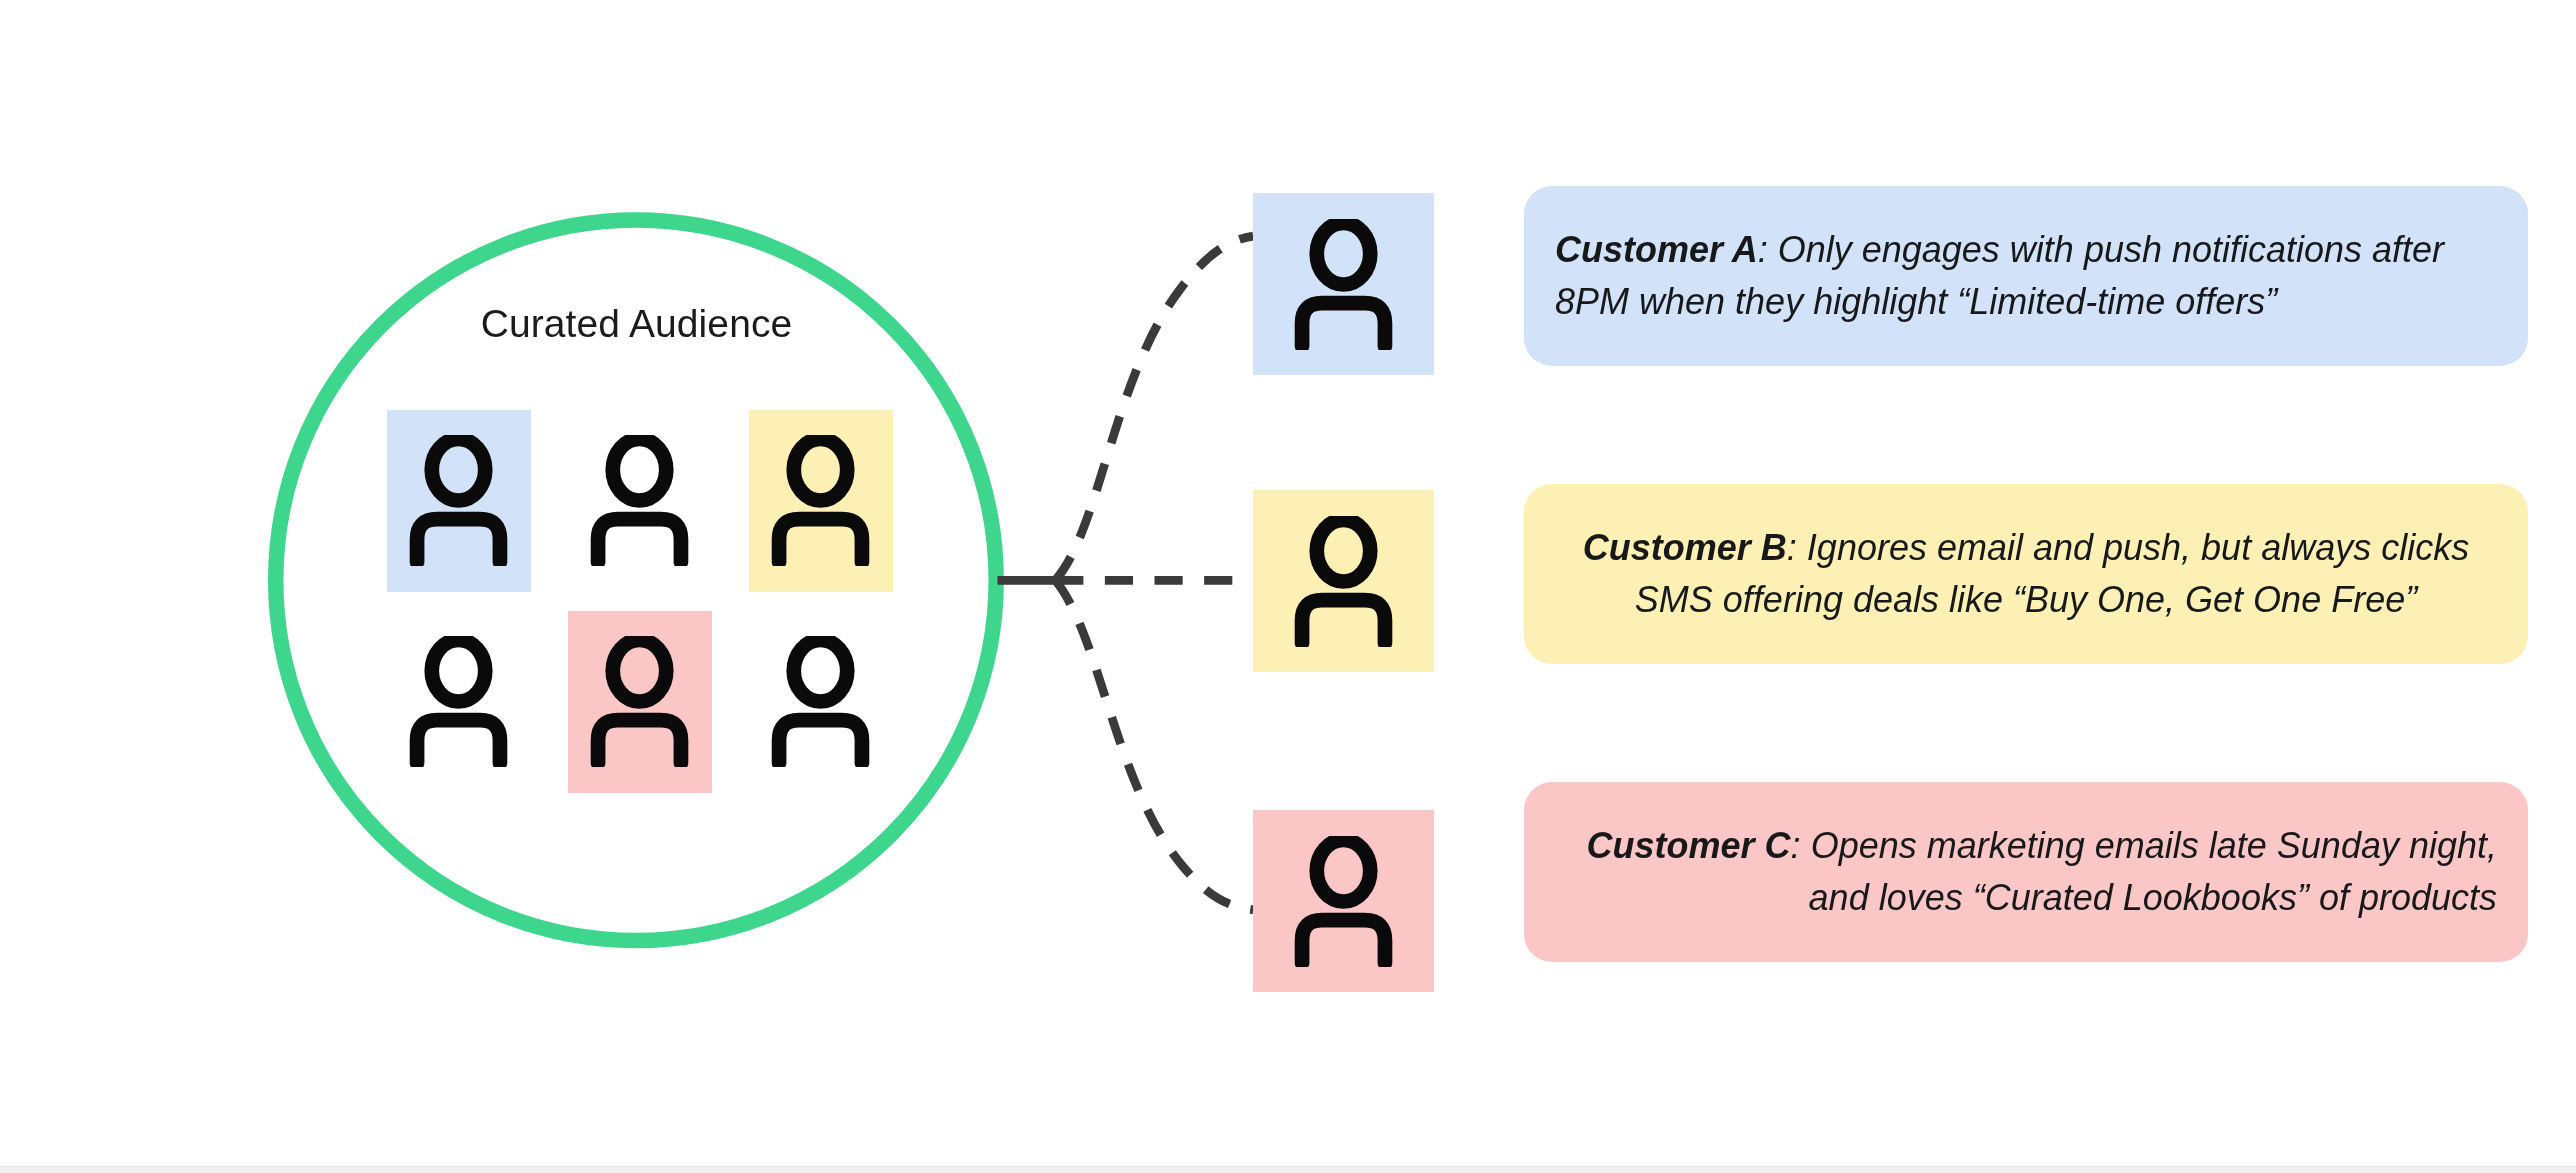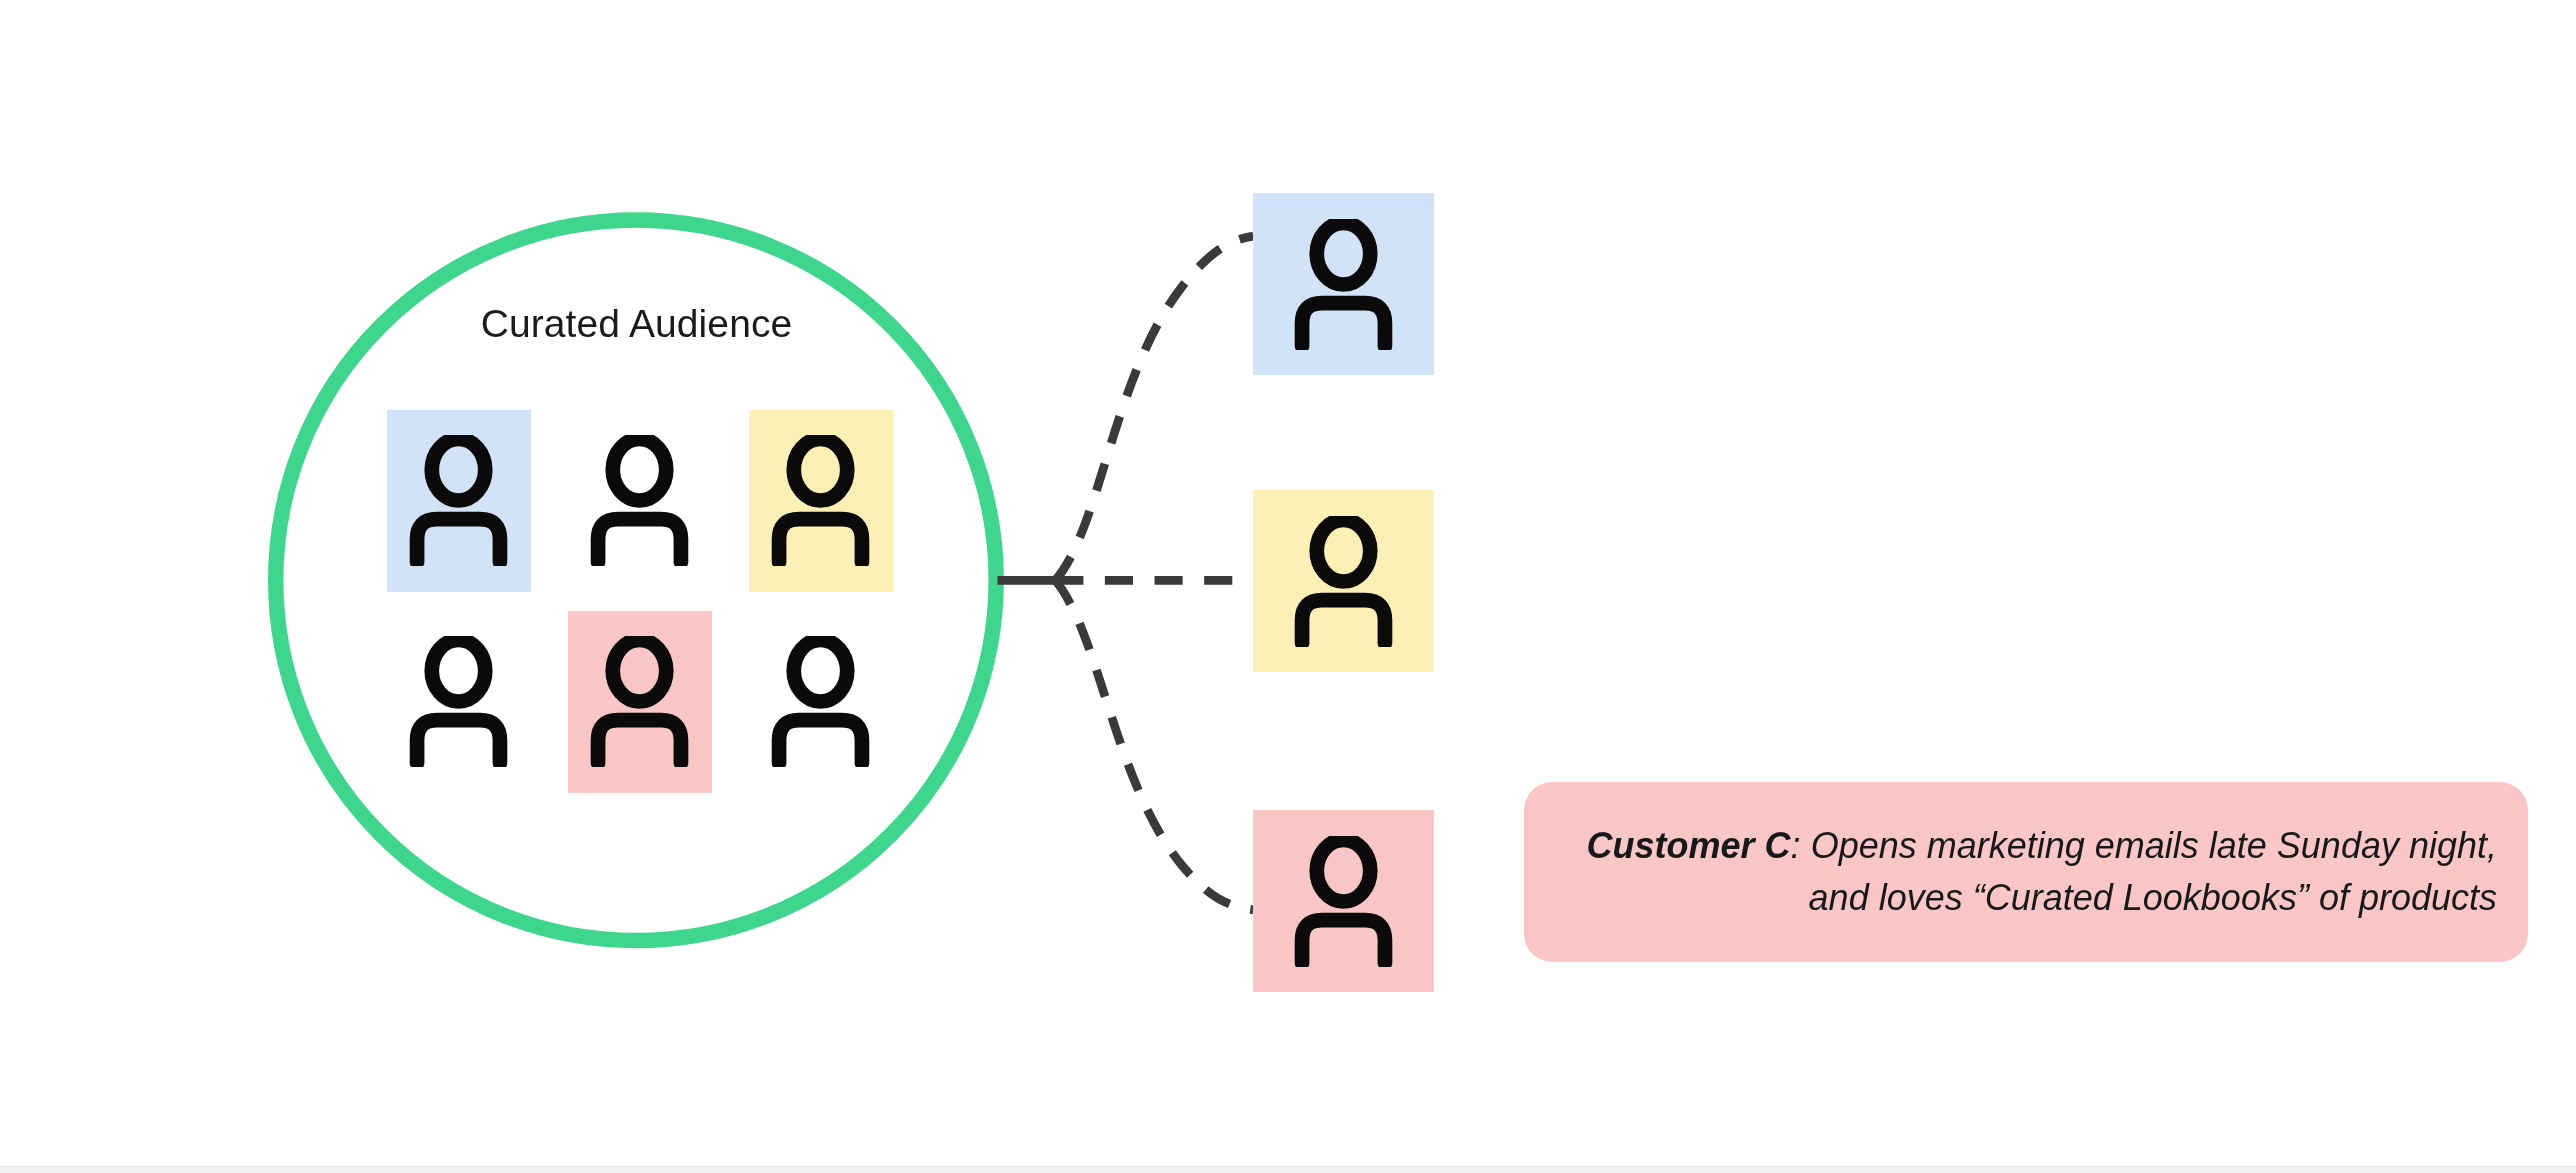--- a/index.html
+++ b/index.html
@@ -257,21 +257,31 @@
   <div class="avatar-chip" id="chip-c">
     <div class="chip-bg" style="background:#FBC6C6;"></div>
     <span class="person">
       <svg width="113" height="131" viewBox="0 0 168 196" aria-hidden="true">
         <ellipse cx="84" cy="52" rx="40" ry="46" fill="none" stroke="#0A0A0A" stroke-width="22"></ellipse>
         <path d="M 22 190 L 22 156 Q 22 126 52 126 L 116 126 Q 146 126 146 156 L 146 190" fill="none" stroke="#0A0A0A" stroke-width="22" stroke-linecap="round" stroke-linejoin="miter"></path>
       </svg>
     </span>
   </div>
 
-
+  <div class="callout" id="callout-a">
+    <div class="callout-text">
+      <span class="who">Customer A</span><span>: </span><span>Only engages with push notifications after 8PM when they highlight “Limited-time offers”</span>
+    </div>
+  </div>
+
+  <div class="callout" id="callout-b">
+    <div class="callout-text">
+      <span class="who">Customer B</span><span>: </span><span>Ignores email and push, but always clicks SMS offering deals like “Buy One, Get One Free”</span>
+    </div>
+  </div>
 
   <div class="callout" id="callout-c">
     <div class="callout-text">
       <span class="who">Customer C</span><span>: </span><span>Opens marketing emails late Sunday night, and loves “Curated Lookbooks” of products</span>
     </div>
   </div>
 
   <div id="bottom-strip"></div>
 
 </div>

